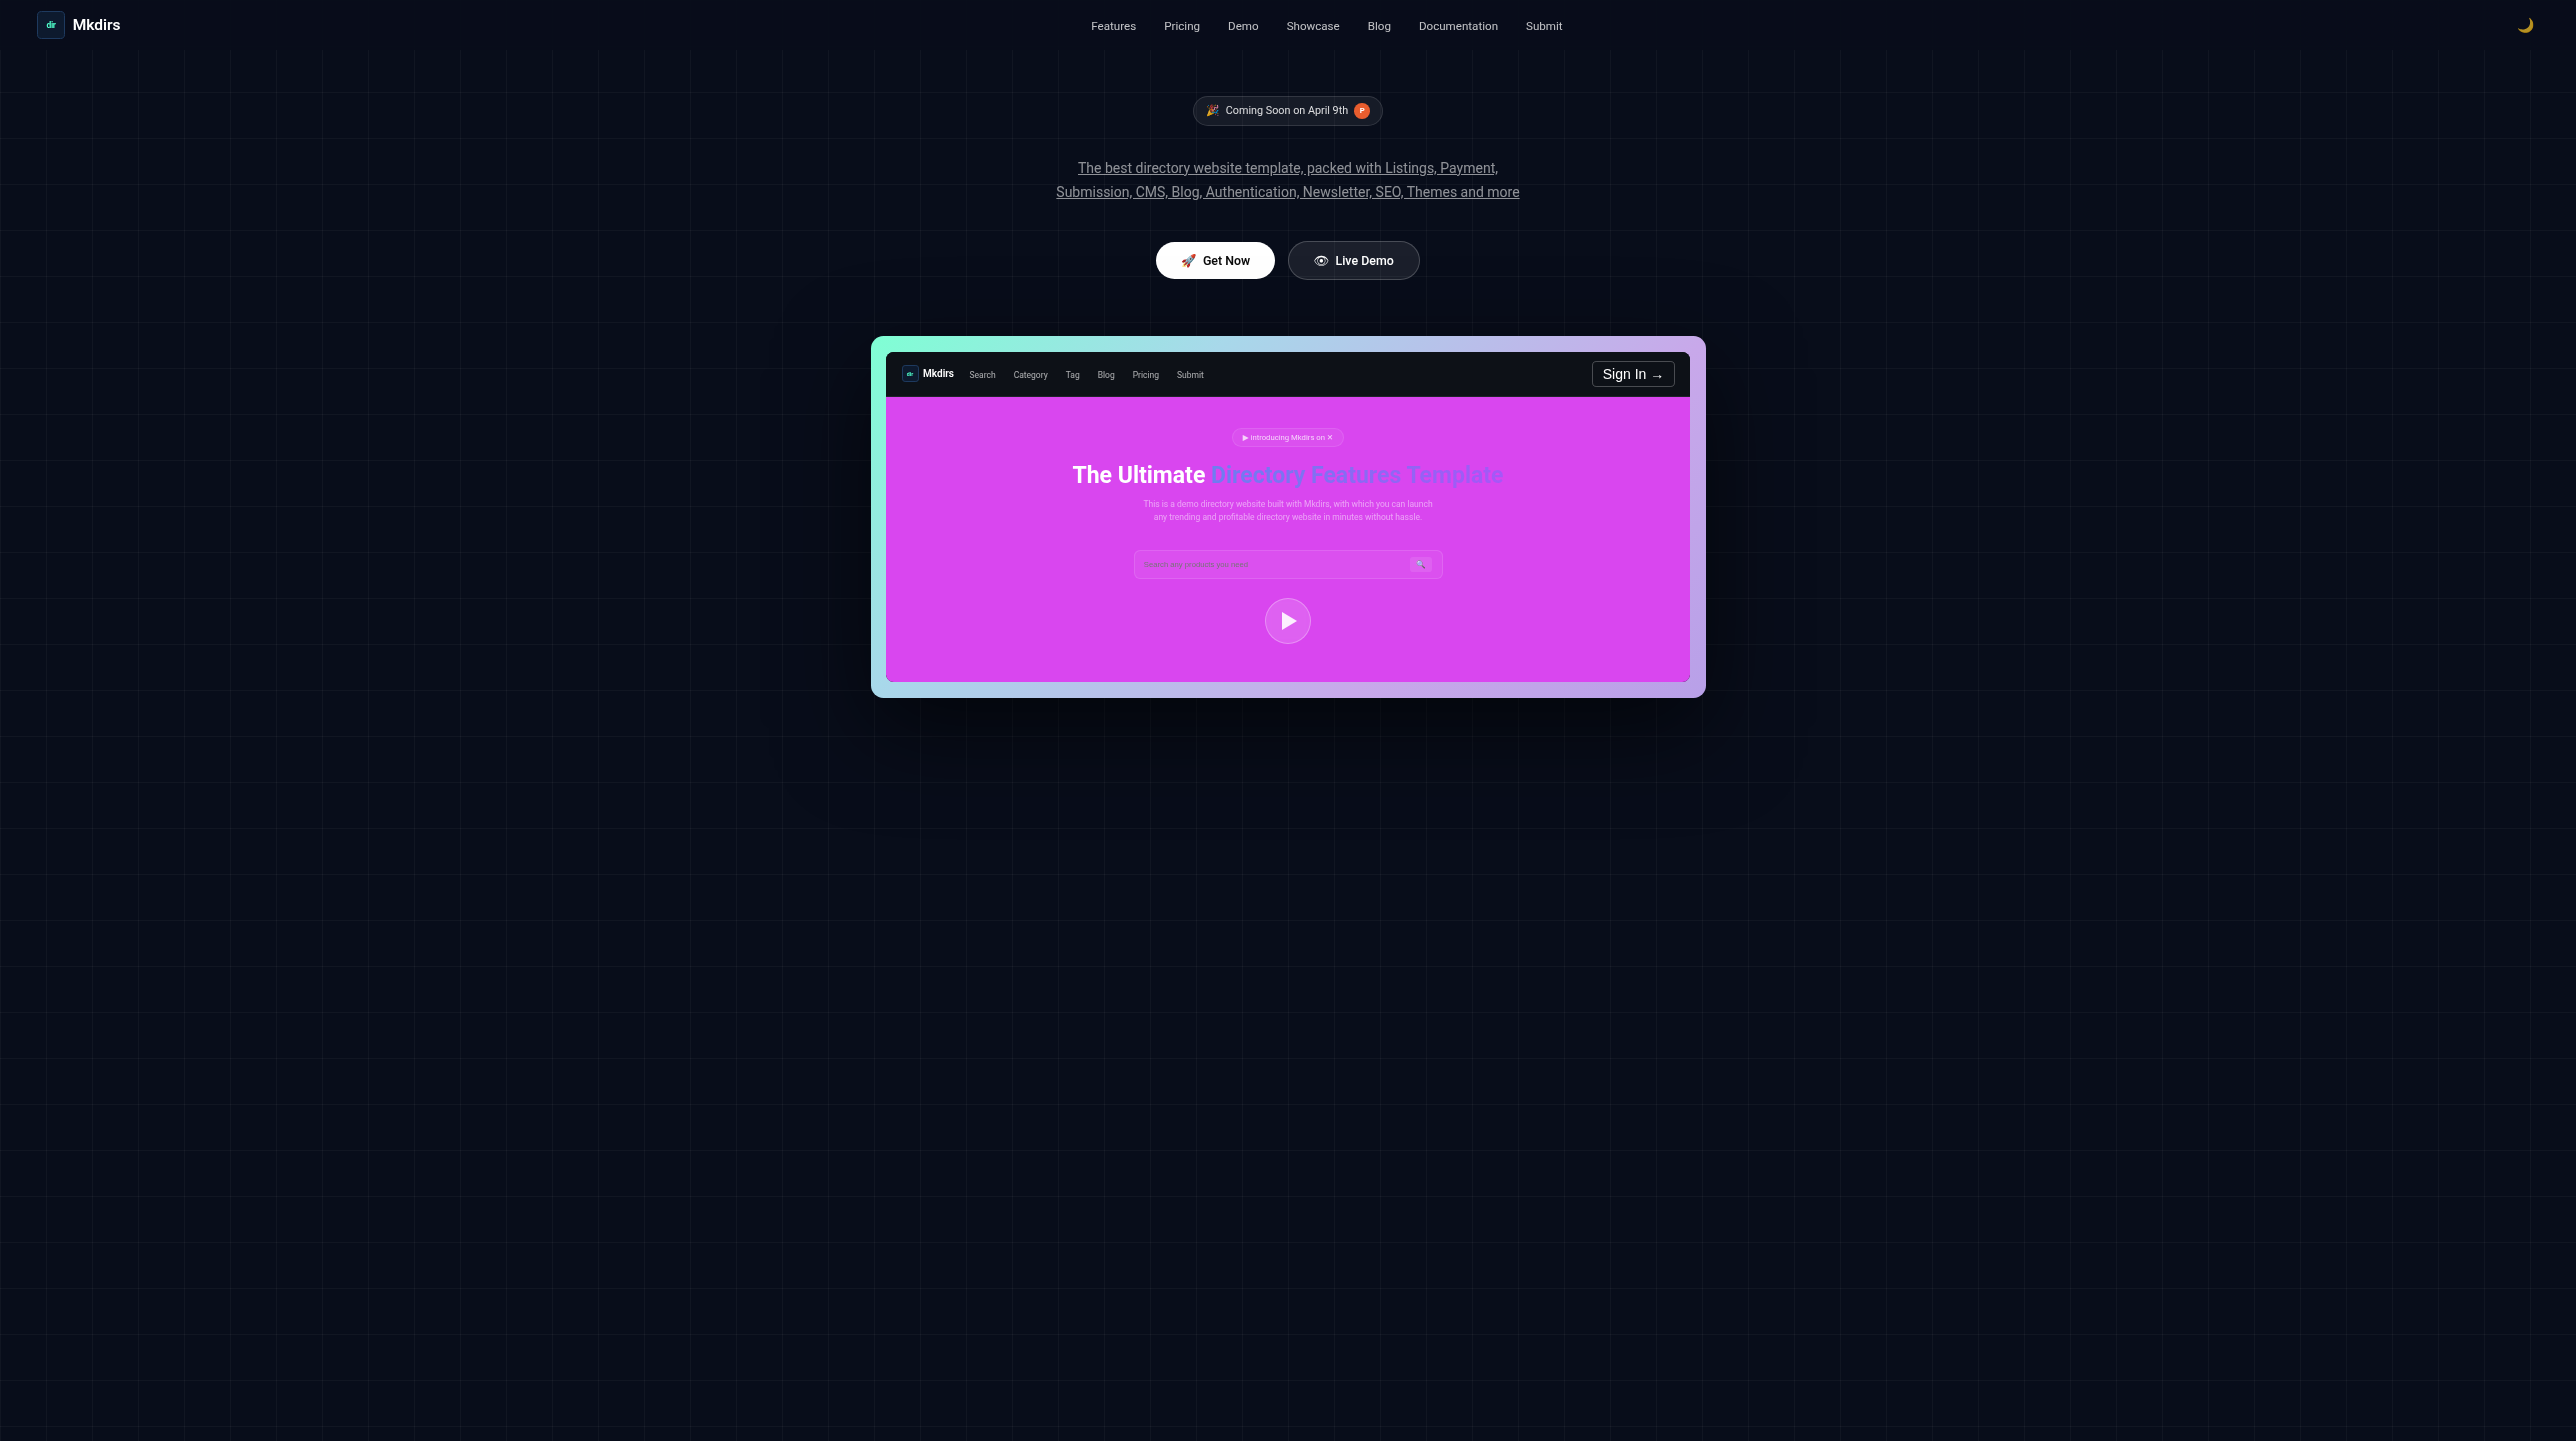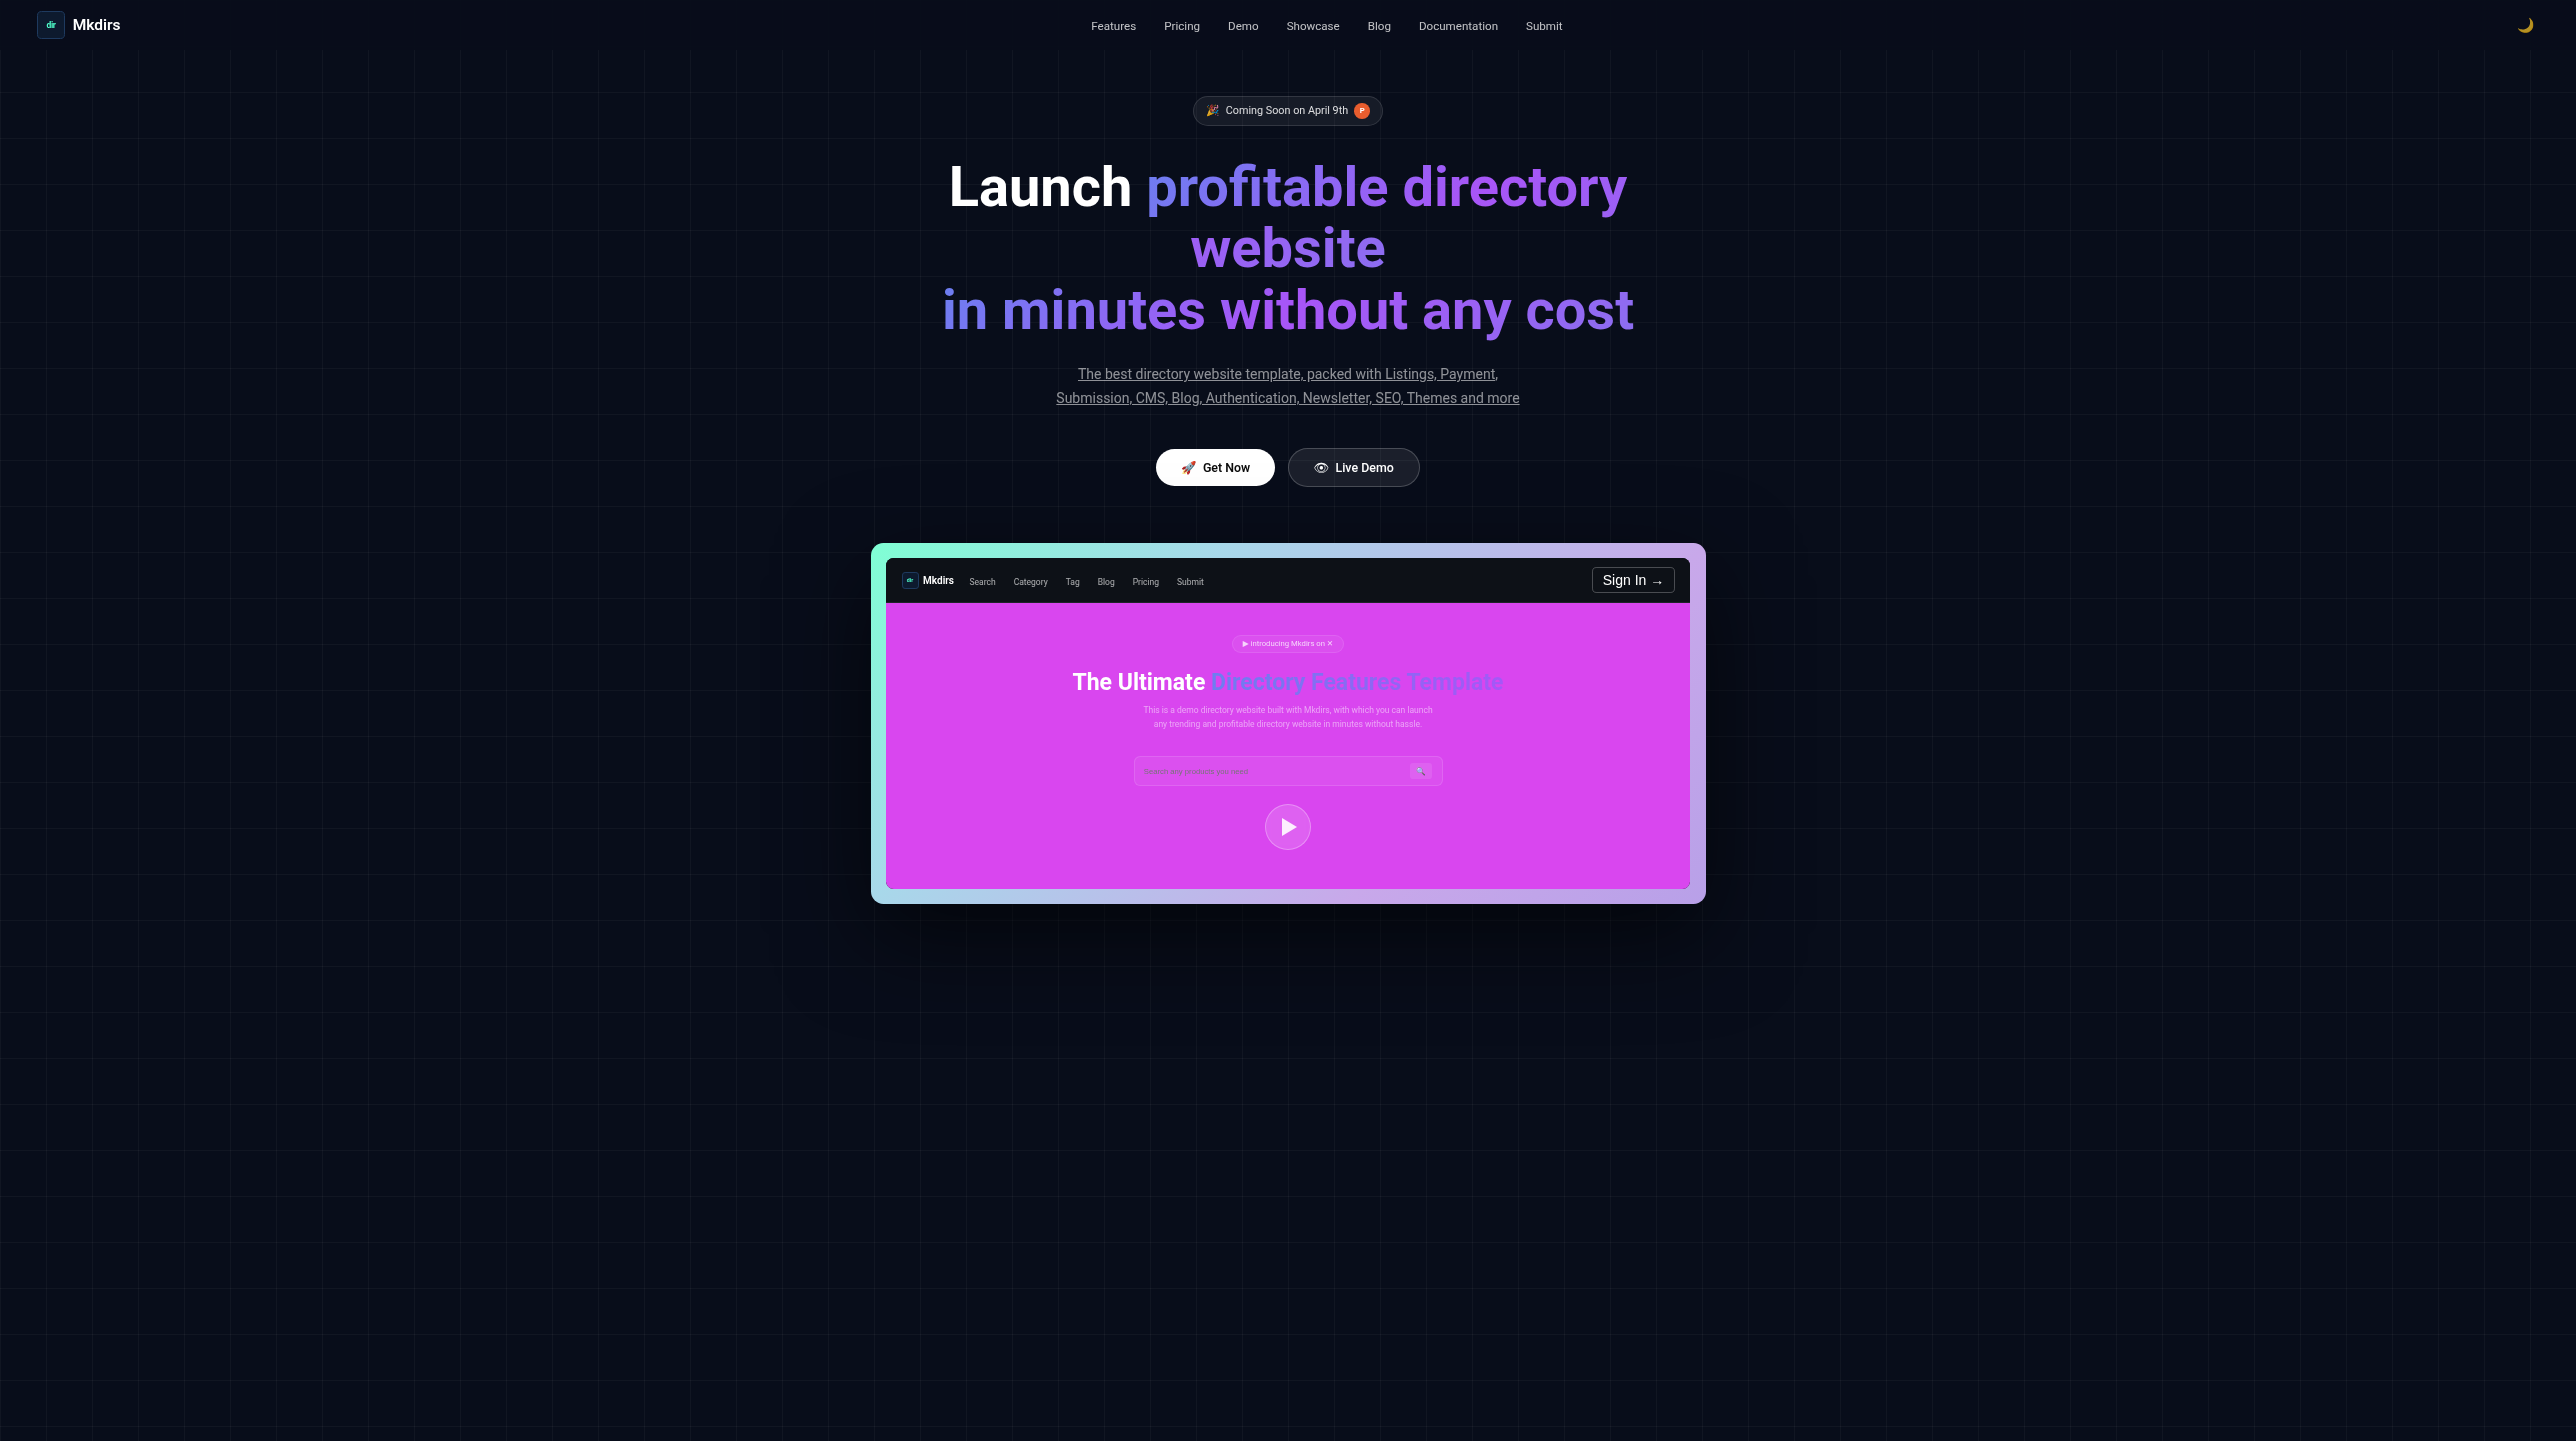--- a/index.html
+++ b/index.html
@@ -409,25 +409,20 @@
   </div>
 </nav>
 
 <section class="hero">
   <div class="announcement-badge">
     <span>🎉</span>
     <span>Coming Soon on April 9th</span>
     <span class="badge-dot">P</span>
   </div>
 
-  <h1 class="hero-title">
-    <span>Launch </span><span class="highlight">profitable directory website</span>
-    <br>
-    <span class="highlight">in minutes without any cost</span>
-  </h1>
 
   <p class="hero-subtitle">The best directory website template, packed with Listings, Payment, Submission, CMS, Blog, Authentication, Newsletter, SEO, Themes and more</p>
 
   <div class="hero-buttons">
     <a href="#" class="btn-primary">
       <span>🚀</span>
       <span>Get Now</span>
     </a>
     <a href="#" class="btn-secondary">
       <span>👁</span>

